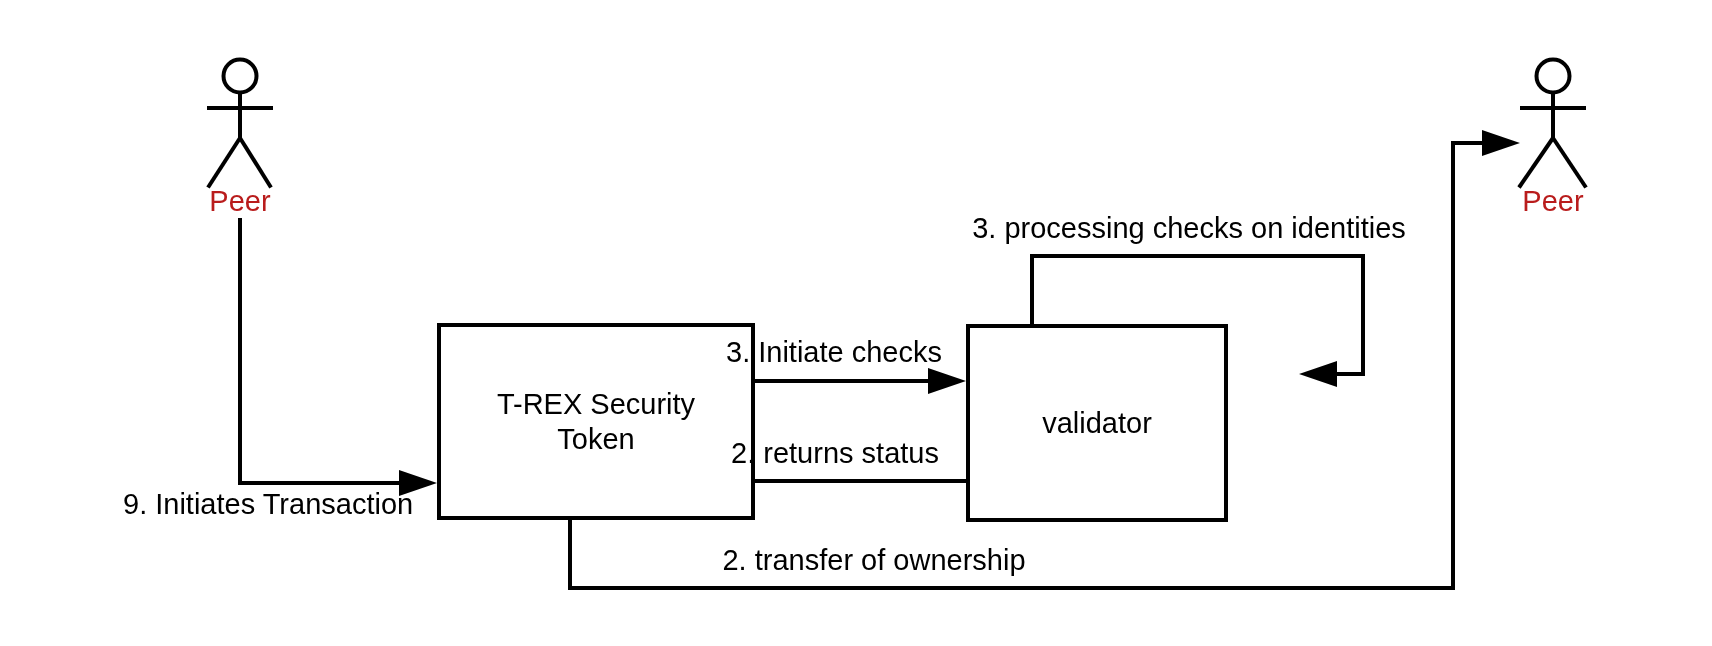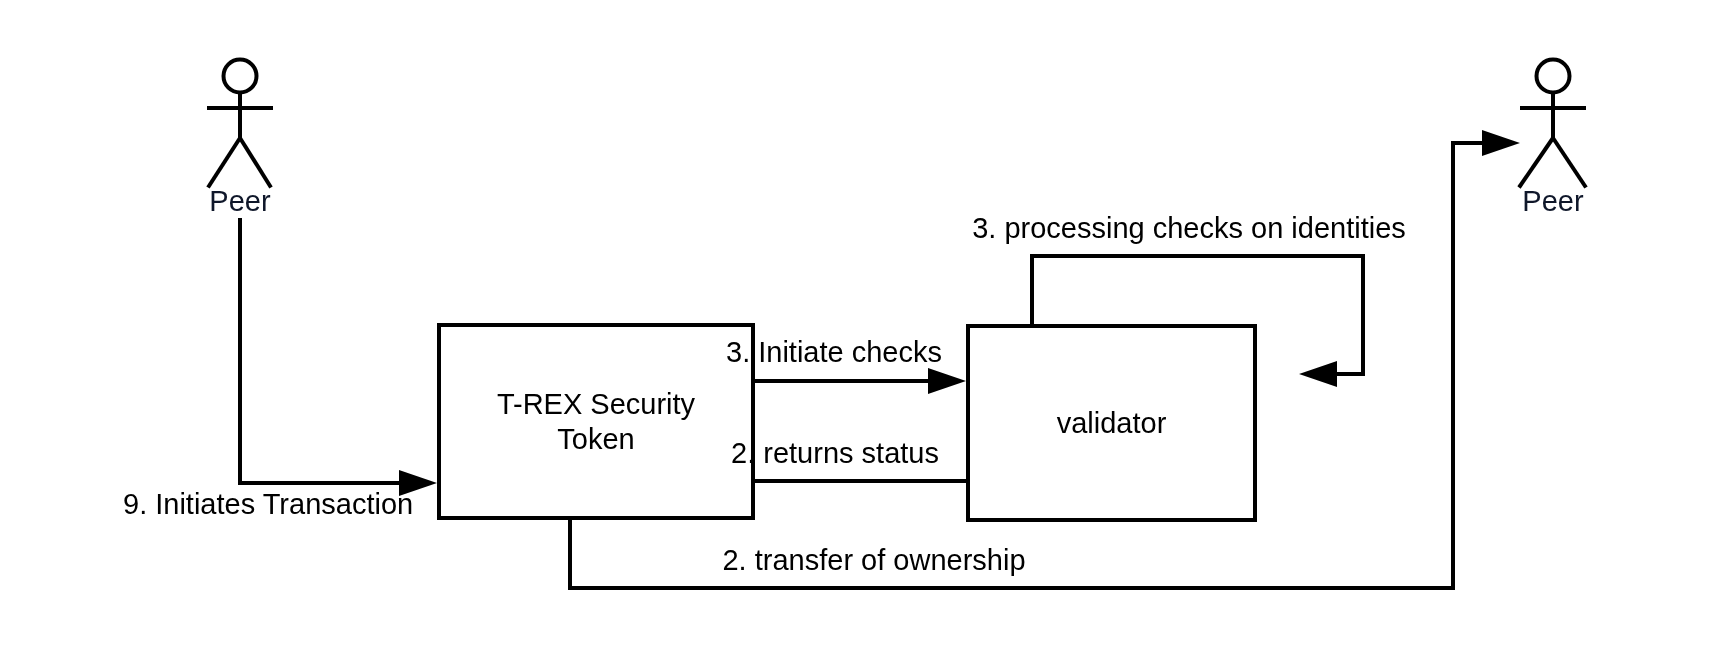--- a/index.html
+++ b/index.html
@@ -28,36 +28,36 @@
     background: #ffffff;
     display: flex;
     flex-direction: column;
     align-items: center;
     justify-content: center;
     text-align: center;
     font-size: 29px;
     line-height: 35px;
   }
   .node-trex   { left: 437px; top: 323px; width: 318px; height: 197px; }
-  .node-validator { left: 966px; top: 324px; width: 291px; height: 198px; }
+  .node-validator { left: 966px; top: 324px; width: 262px; height: 198px; }
   .lbl {
     position: absolute;
     white-space: nowrap;
     font-size: 29px;
     line-height: 33px;
     color: #000000;
   }
   .lbl.centered { transform: translateX(-50%); }
   .actor-label {
     position: absolute;
     white-space: nowrap;
     font-size: 29px;
     line-height: 30px;
     transform: translateX(-50%);
-    color: #0f172a;
+    color: #b91c1c;
   }
   .edge-label-1 { left: 123px;  top: 488px; }
   .edge-label-2 { left: 834px;  top: 336px; }
   .edge-label-3 { left: 1189px; top: 212px; }
   .edge-label-4 { left: 835px;  top: 437px; }
   .edge-label-5 { left: 874px;  top: 544px; }
   .peer-left-label  { left: 240px;  top: 186px; }
   .peer-right-label { left: 1553px; top: 186px; }
 </style>
 </head>

